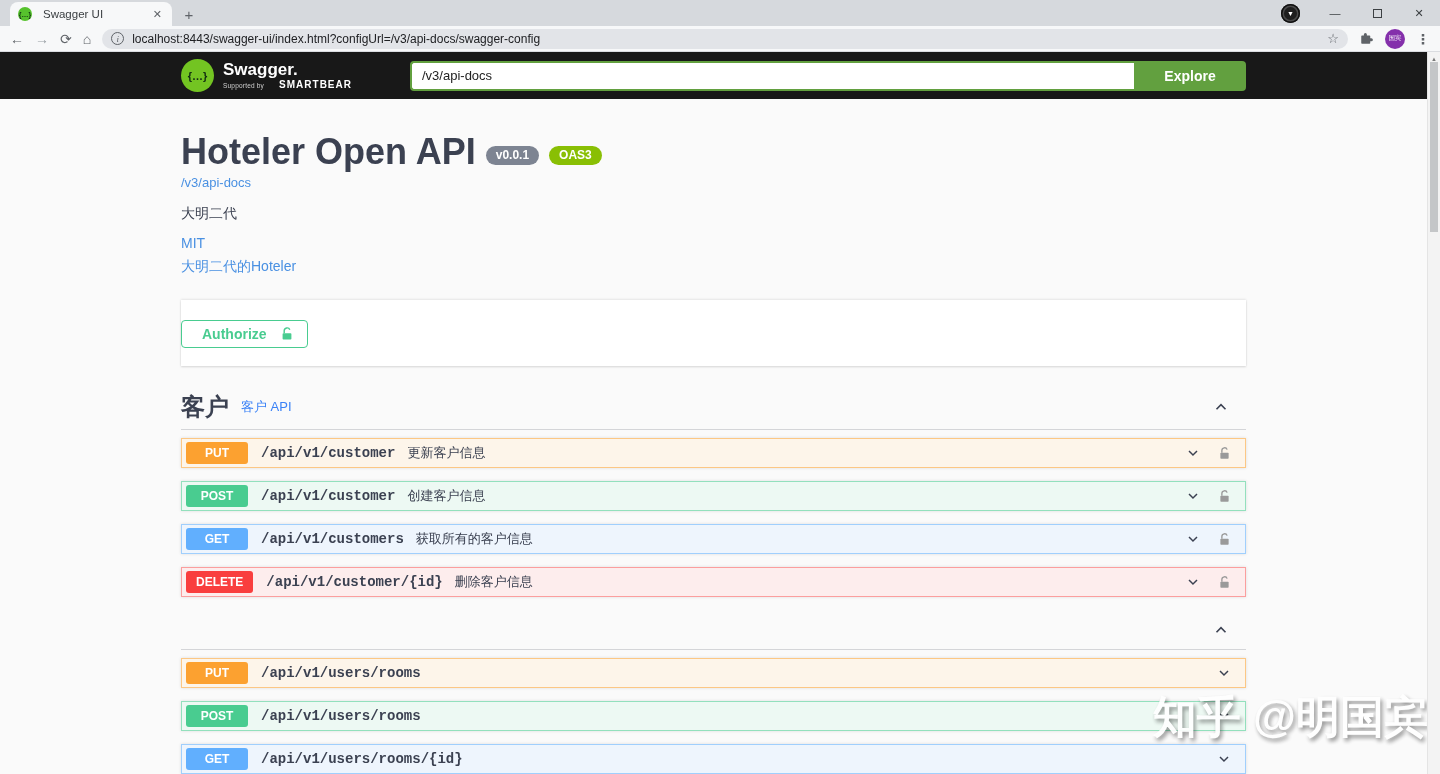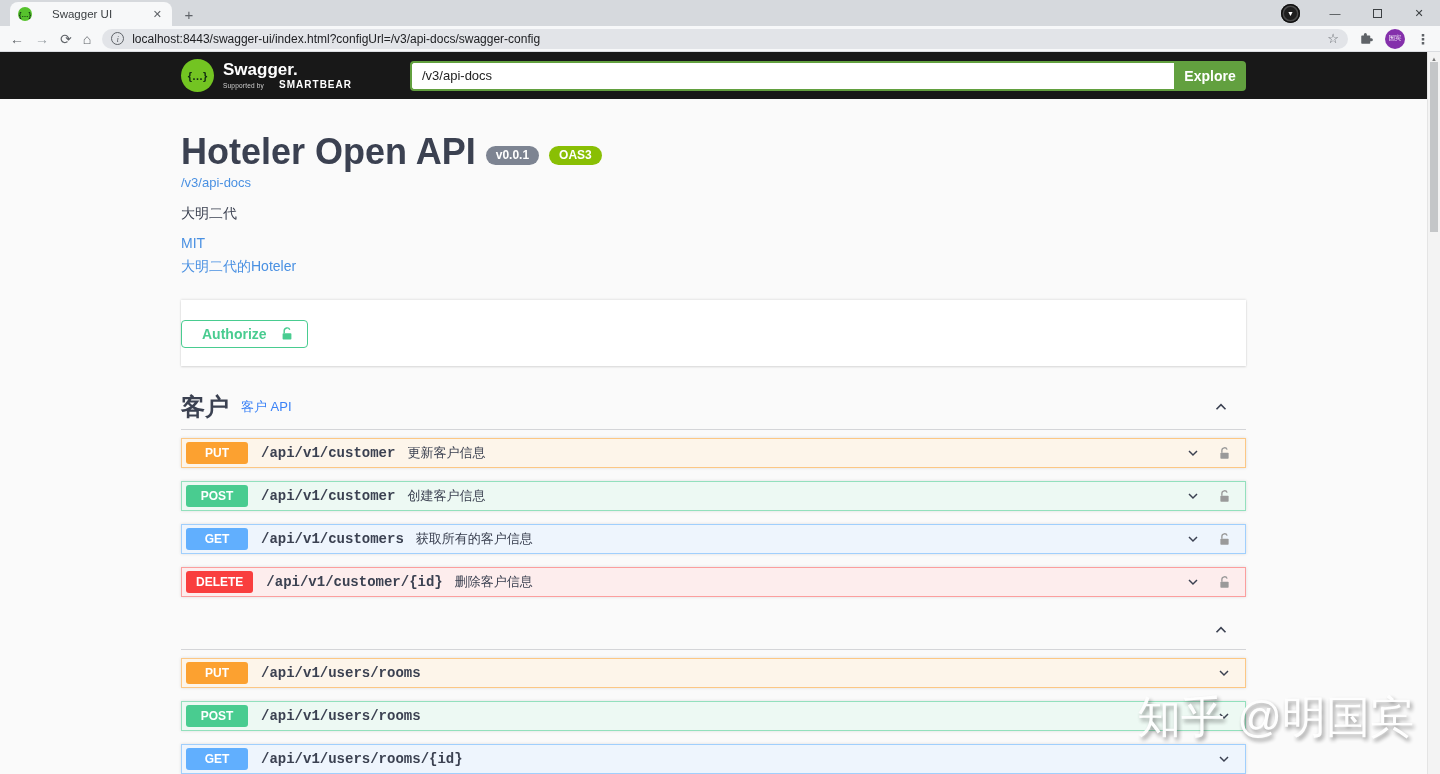--- a/index.html
+++ b/index.html
@@ -1,21 +1,21 @@
 <!DOCTYPE html>
 <html style="--get: #61affe; --post: #49cc90; --put: #fca130; --delete: #f93e3e; --topbar-bg: #181818; --explore: #62a03f; --link: #4990e2; --text: #3b4151; --oas-badge-bg: #89bf04; --version-badge-bg: #7d8492; --authorize: #49cc90;"><head>
 <meta charset="utf-8">
 <style>
   * { box-sizing: border-box; margin: 0; padding: 0; }
   html,body { width:1440px; height:774px; overflow:hidden; }
   body { font-family:"Liberation Sans","DejaVu Sans",sans-serif; position:relative; background:#fff; }
 
   
   .tabstrip { height:26px; background:#d6d9dd; display:flex; align-items:flex-end; padding-left:10px; position:relative; }
-  .tab { width:162px; height:24px; background:#f7f8f9; border-radius:8px 8px 0 0; display:flex; align-items:center; gap:20px; padding:0 8px; font-size:11.5px; color:#3c4043; }
+  .tab { width:162px; height:24px; background:#f7f8f9; border-radius:8px 8px 0 0; display:flex; align-items:center; gap:11px; padding:0 8px; font-size:11.5px; color:#3c4043; }
   .favicon { width:14px; height:14px; border-radius:50%; background:#56c22d; color:#103311; font-size:7px; font-weight:bold; display:flex; align-items:center; justify-content:center; flex:none; }
   .tab-title { flex:1; overflow:hidden; white-space:nowrap; }
   .tab-close { color:#5f6368; font-size:11px; padding:0 2px; cursor:pointer; }
   .newtab { width:26px; height:22px; margin:0 0 1px 4px; display:flex; align-items:center; justify-content:center; color:#5f6368; font-size:15px; border-radius:50%; cursor:pointer; }
   .window-controls { position:absolute; right:0; top:0; height:26px; display:flex; align-items:center; }
   .record-dot { width:19px; height:19px; border-radius:50%; background:#1e1e1e; box-shadow:inset 0 0 0 1.5px #101010, inset 0 0 0 3px #4a4a4a; color:#fff; font-size:7px; display:flex; align-items:center; justify-content:center; margin-right:14px; }
   .win-btn { width:42px; height:26px; display:flex; align-items:center; justify-content:center; color:#3c4043; font-size:11px; cursor:pointer; }
   .restore-glyph { width:9px; height:9px; border:1px solid #3c4043; background:transparent; }
 
   .toolbar { height:26px; background:#f7f8f9; display:flex; align-items:center; padding:0 10px; gap:11px; border-bottom:1px solid #dadce0; }
@@ -35,21 +35,21 @@
   .container { width:1065px; margin:0 auto; }
   .topbar-inner { display:flex; align-items:center; }
   .logo { display:flex; align-items:center; gap:9px; cursor:pointer; }
   .logo-circle { width:33px; height:33px; border-radius:50%; background:#73c422; color:#112b12; font-weight:bold; font-size:11px; display:flex; align-items:center; justify-content:center; }
   .logo-texts { display:flex; flex-direction:column; }
   .logo-name { color:#fff; font-size:17px; font-weight:bold; line-height:18px; }
   .logo-tag { color:#cfcfcf; font-size:6.5px; letter-spacing:.2px; }
   .logo-tag b { color:#fff; font-size:10px; letter-spacing:1px;padding-left:13px; }
   .download-form { margin-left:auto; width:836px; display:flex; }
   .search-input { flex:1; height:30px; border:2px solid #62a03f; border-right:none; border-radius:4px 0 0 4px; padding:0 10px; font-size:13px; color:#222; outline:none; background:#fff; font-family:"Liberation Sans",sans-serif; }
-  .explore-btn { width:72px; height:30px; background:#62a03f; border:none; border-radius:0 4px 4px 0; color:#fff; font-weight:bold; font-size:14px; cursor:pointer; font-family:"Liberation Sans",sans-serif; }
+  .explore-btn { width:112px; height:30px; background:#62a03f; border:none; border-radius:0 4px 4px 0; color:#fff; font-weight:bold; font-size:14px; cursor:pointer; font-family:"Liberation Sans",sans-serif; }
 
   
   .page { width:1427px; height:675px; background:#fafafa; position:relative; overflow:hidden; }
   .info { padding-top:32px; }
   .api-title { font-size:36px; font-weight:bold; color:#3b4151; line-height:42px; display:flex; align-items:center; gap:10px; }
   .badge { font-size:12px; font-weight:bold; color:#fff; padding:3px 10px; border-radius:11px; line-height:13px; margin-top:6px; }
   .badge-version { background:var(--version-badge-bg,#7d8492); }
   .badge-oas { background:var(--oas-badge-bg,#89bf04); }
   .link { color:var(--link,#4990e2); text-decoration:none; font-size:14px; cursor:pointer; }
   .spec-link { display:inline-block; margin-top:2px; font-size:13px; }
@@ -82,21 +82,21 @@
   .m-put    { background:var(--put,#fca130); }
   .m-post   { background:var(--post,#49cc90); }
   .m-get    { background:var(--get,#61affe); }
   .m-delete { background:var(--delete,#f93e3e); }
   .op-path { margin-left:13px; font-family:"Liberation Mono","DejaVu Sans Mono",monospace; font-weight:bold; font-size:14px; color:#3b4151; }
   .op-summary { margin-left:12px; font-size:13px; color:#3b4151; }
   .row-right { margin-left:auto; display:flex; align-items:center; gap:16px; padding-right:13px; }
   .icon-btn { display:flex; cursor:pointer; }
 
   
-  .watermark { position:absolute; top:688px; right:26px; font-size:44px; font-weight:normal; color:#ffffff; opacity:.93; text-shadow:2px 3px 4px rgba(0,0,0,.45); z-index:20; pointer-events:none; white-space:nowrap; }
+  .watermark { position:absolute; top:688px; right:12px; font-size:44px; font-weight:bold; color:#ffffff; opacity:.93; text-shadow:2px 3px 4px rgba(0,0,0,.45); z-index:20; pointer-events:none; white-space:nowrap; }
   .scrollbar { position:absolute; top:52px; right:0; width:13px; height:722px; background:#f3f3f3; border-left:1px solid #e4e4e4; z-index:30; }
   .scroll-arrow { height:13px; display:flex; align-items:center; justify-content:center; font-size:6px; color:#7a7a7a; cursor:pointer; }
   .scroll-thumb { position:absolute; top:10px; left:2px; width:8px; height:170px; background:#c4c6c8; cursor:pointer; }
 </style>
 <title>Swagger UI</title></head>
 <body>
 
 <div class="tabstrip">
   <div class="tab">
     <span class="favicon">{…}</span>

